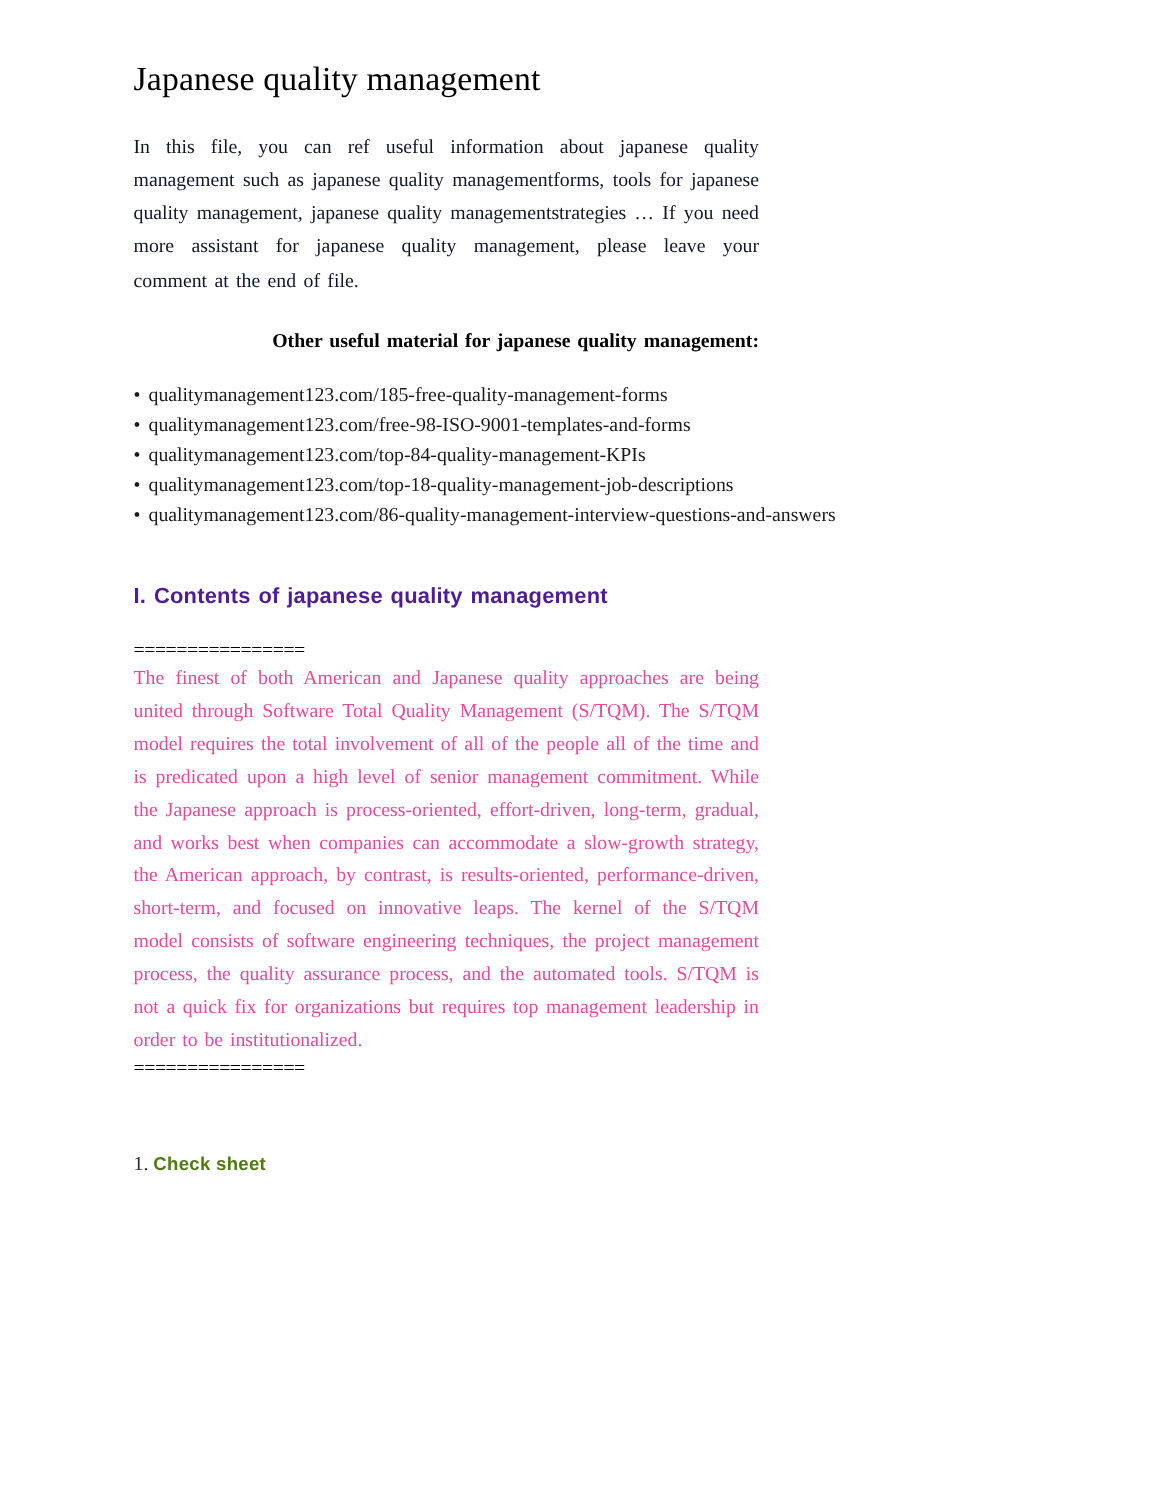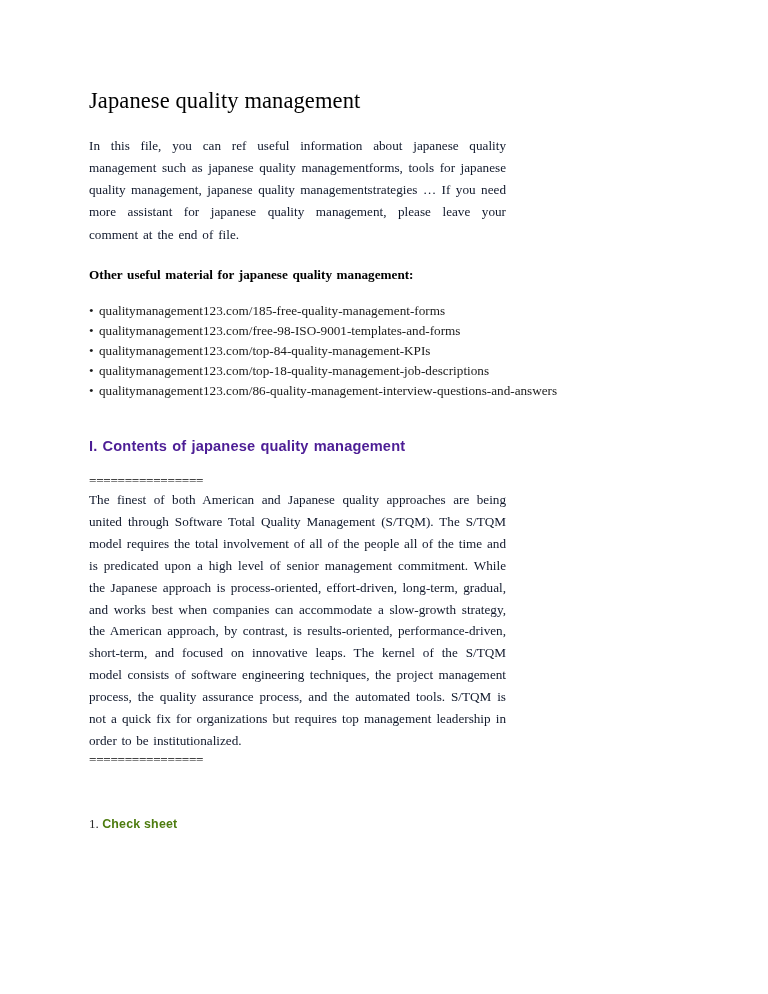--- a/index.html
+++ b/index.html
@@ -14,21 +14,21 @@
     color: #000000;
     -webkit-font-smoothing: antialiased;
   }
 
   .page {
     position: relative;
     width: 608px;
     height: 994px;
     background: #ffffff;
     box-sizing: border-box;
-    padding: 88px 102px 0 89px;
+    padding: 40px 102px 0 89px;
   }
 
   .doc-title {
     font-family: "Liberation Serif", "DejaVu Serif", serif;
     font-size: 22.5px;
     font-weight: 400;
     line-height: 1.15;
     margin: 0 0 21px 0;
     letter-spacing: 0.1px;
     color: #000000;
@@ -43,20 +43,21 @@
     color: #0f172a;
   }
 
   .subheading {
     font-size: 13.2px;
     font-weight: bold;
     line-height: 1.6;
     margin: 0 0 16px 0;
     word-spacing: 1.3px;
     color: #000000;
+    text-align: right;
   }
 
   .link-list {
     list-style: none;
     margin: 0 0 22px 0;
     padding: 0;
   }
   .link-list li {
     font-size: 13.2px;
     line-height: 1.52;
@@ -91,21 +92,21 @@
     font-family: "Liberation Serif", "DejaVu Serif", serif;
     margin: 0;
   }
 
   .body-paragraph {
     font-size: 13.2px;
     line-height: 1.655;
     text-align: justify;
     margin: 0;
     word-spacing: 1.3px;
-    color: #0f172a;
+    color: #ec4899;
   }
 
   .tool-item {
     margin-top: 46px;
     font-size: 13.2px;
     line-height: 1.4;
   }
   .tool-number {
     font-family: "Liberation Serif", "DejaVu Serif", serif;
     font-weight: 400;

